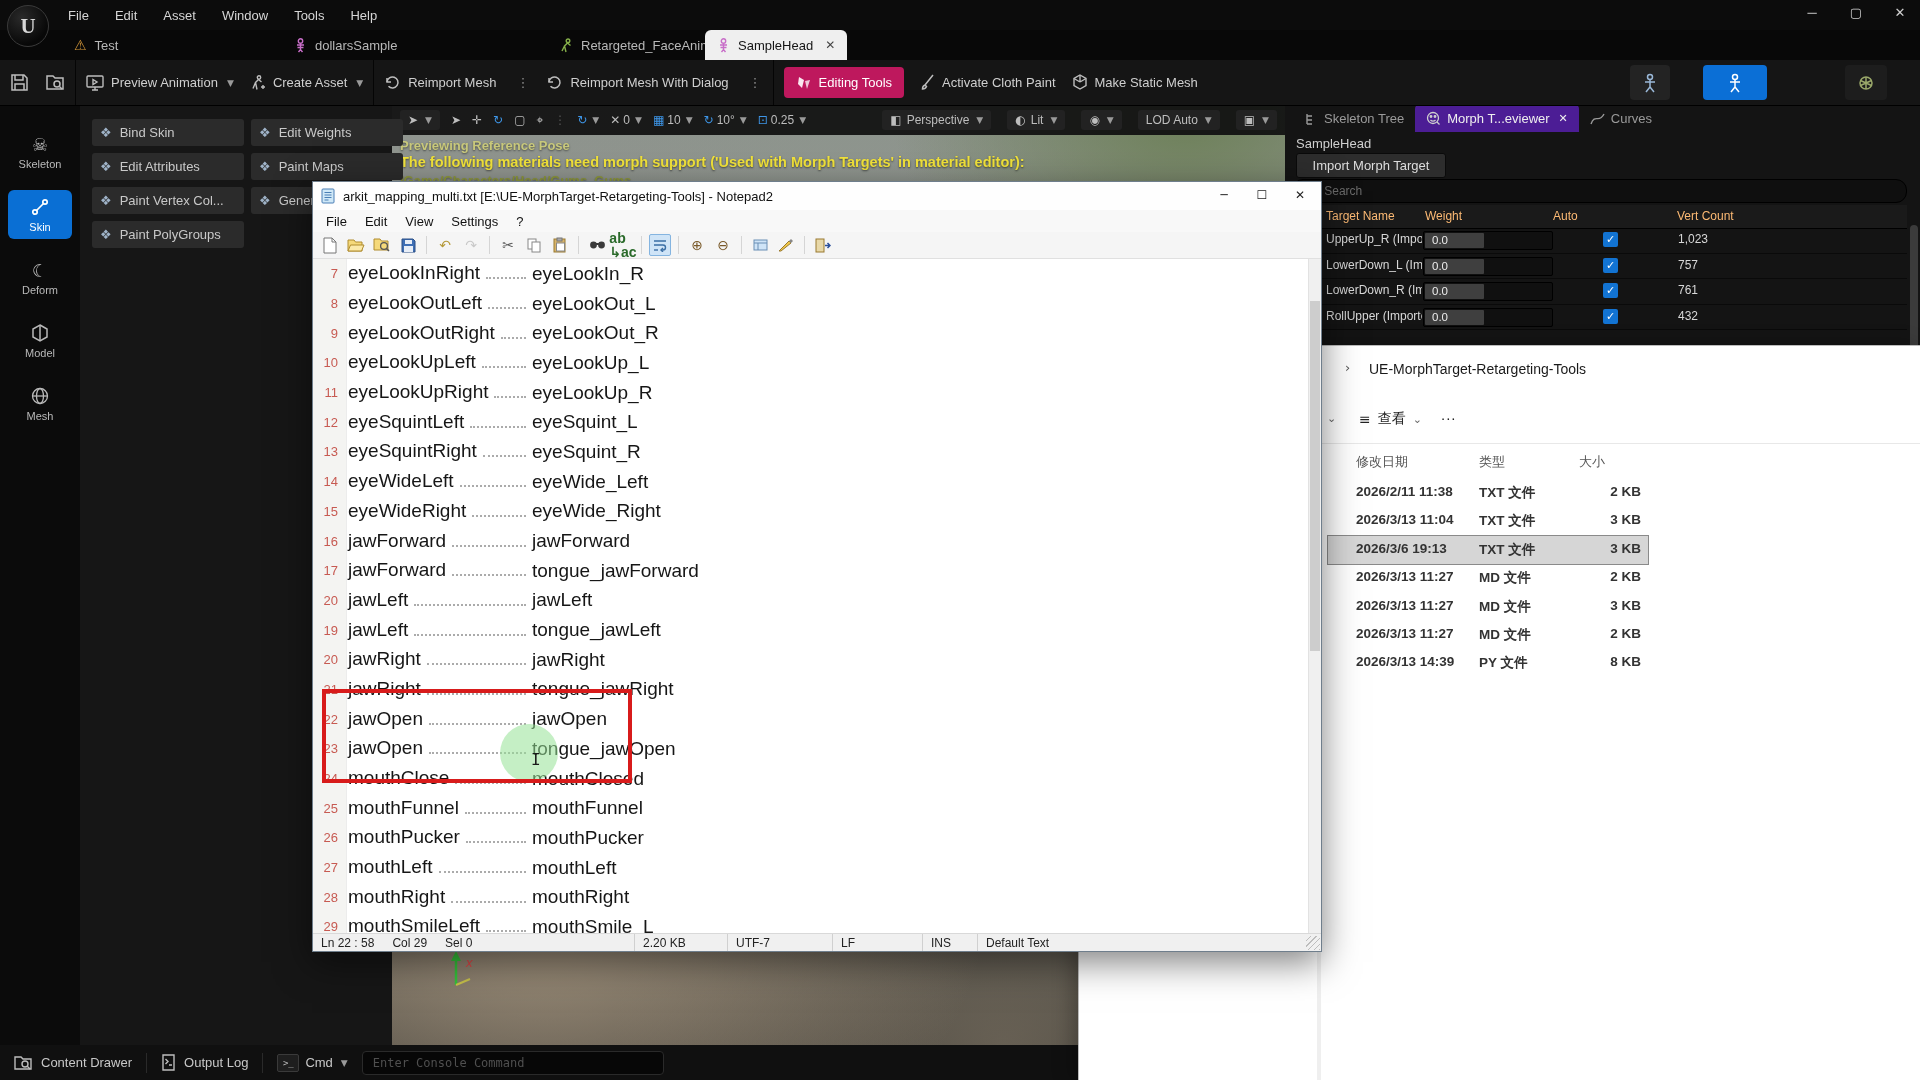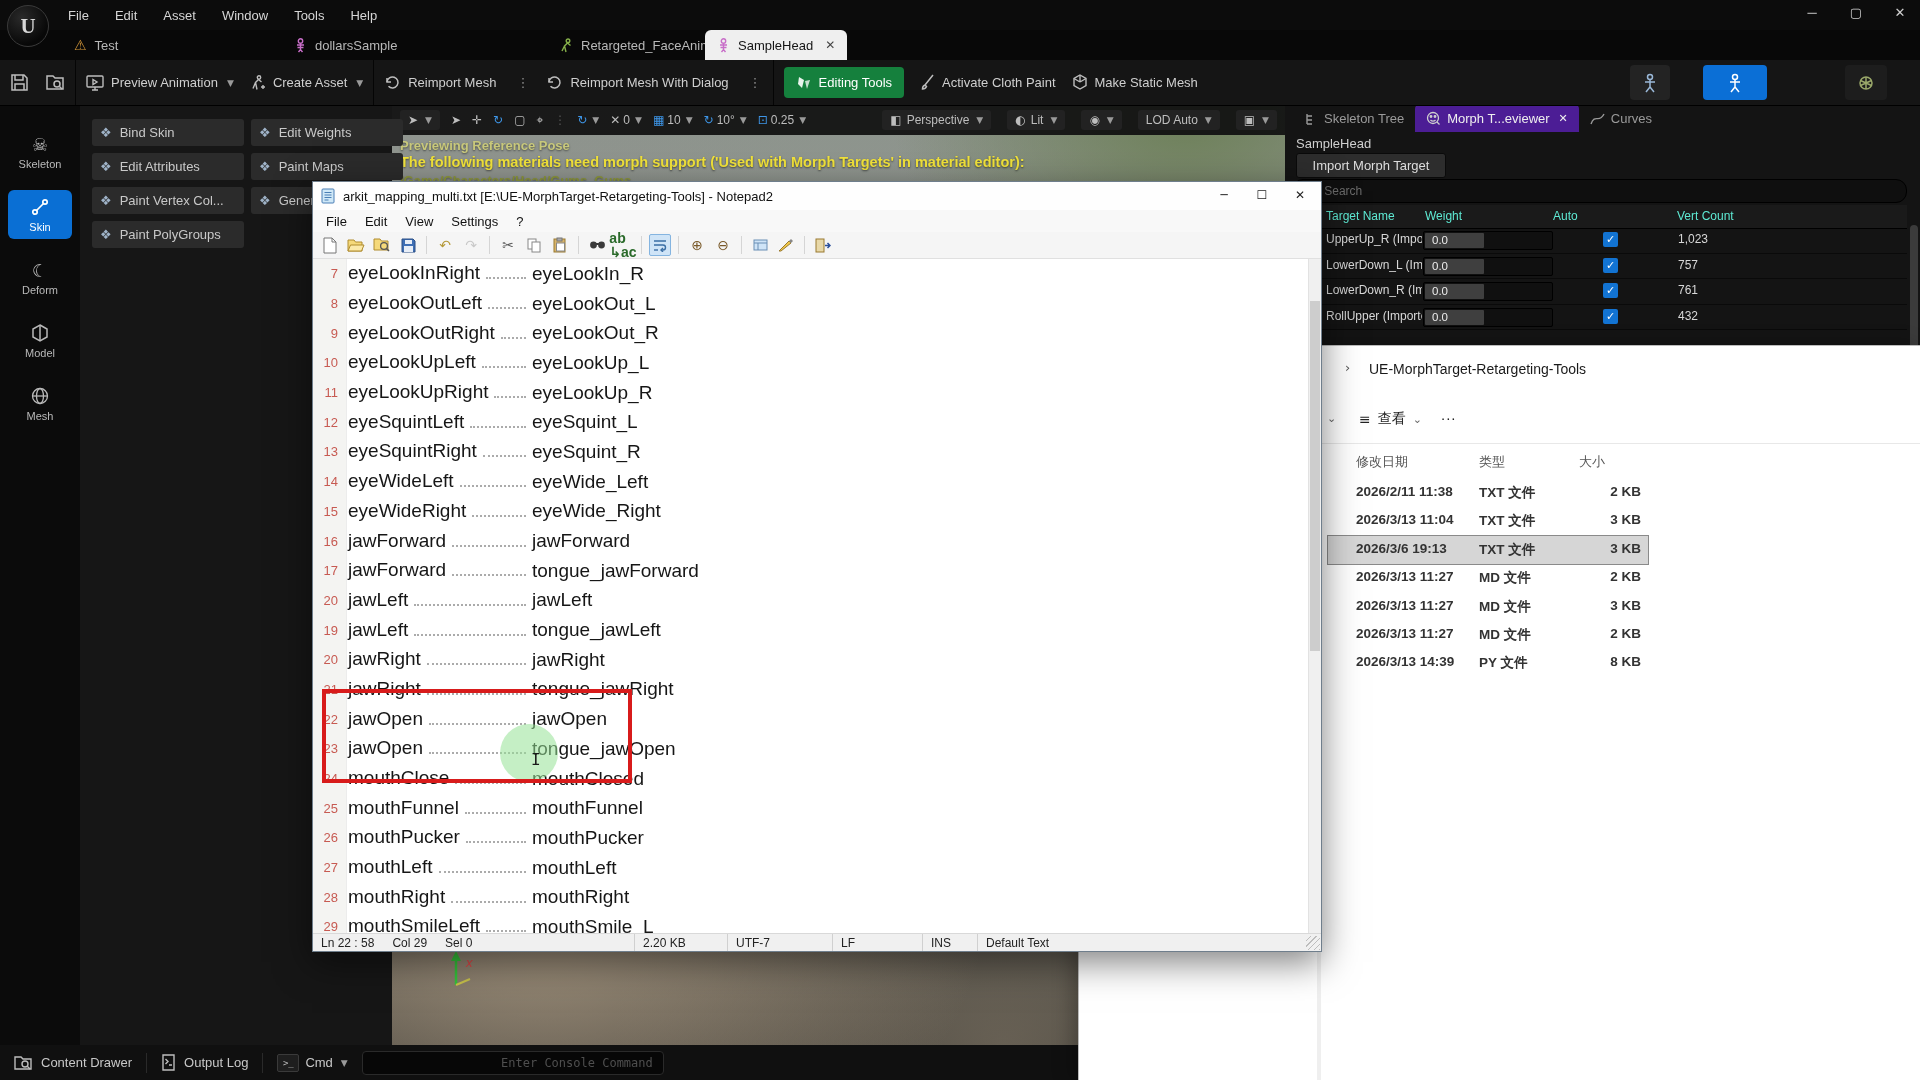--- a/index.html
+++ b/index.html
@@ -32,21 +32,21 @@
   .icon-warning{color:#d89a3a;font-size:14px;}
   .icon-skeleton-pink{color:#c86ec8;}
   .icon-anim-green{color:#86b04a;}
 
   #ue-toolbar{left:0;top:60px;width:1920px;height:45px;background:#151515;z-index:3;
               display:flex;align-items:center;border-bottom:1px solid #000;}
   .tb-group{display:flex;align-items:center;height:45px;padding:0 10px;border-right:1px solid #050505;gap:16px;}
   .tb-btn{display:flex;align-items:center;gap:7px;color:#cfcfcf;font-size:13px;white-space:nowrap;}
   .tb-caret{font-size:9px;color:#9a9a9a;margin-left:2px;}
   .tb-dots{color:#8a8a8a;font-size:13px;letter-spacing:1px;margin-left:4px;}
-  .tb-blue{background:#15803d;border-radius:4px;height:31px;padding:0 12px;color:#fff;}
+  .tb-blue{background:#be185d;border-radius:4px;height:31px;padding:0 12px;color:#fff;}
   .ue-ico{color:#b9b9b9;}
   #tb-right-1{left:1630px;top:65px;width:40px;height:35px;background:#232323;border-radius:4px;
               display:flex;align-items:center;justify-content:center;z-index:3;}
   #tb-right-2{left:1703px;top:65px;width:64px;height:35px;background:#0b6fd6;border-radius:4px;
               display:flex;align-items:center;justify-content:center;z-index:3;}
   #tb-right-3{left:1845px;top:65px;width:42px;height:35px;background:#1d1d1d;border-radius:4px;
               display:flex;align-items:center;justify-content:center;z-index:3;}
 
   
   #ue-sidebar{left:0;top:105px;width:80px;height:940px;background:#0b0b0b;z-index:1;
@@ -84,38 +84,38 @@
   #gizmo{position:absolute;left:44px;top:838px;}
   #gizmo .axis-x{position:absolute;left:30px;top:12px;color:#e04545;font-size:13px;font-style:italic;}
 
   
   #ue-bottombar{left:0;top:1045px;width:1920px;height:35px;background:#101010;z-index:1;
                 display:flex;align-items:center;color:#c8c8c8;font-size:13px;}
   .bb-item{display:flex;align-items:center;gap:8px;padding:0 14px;height:35px;white-space:nowrap;}
   .bb-sep{width:1px;height:20px;background:#2a2a2a;}
   #console-input{width:280px;height:22px;background:#070707;border:1px solid #2a2a2a;border-radius:4px;
                  display:flex;align-items:center;padding:0 10px;
-                 color:#4f4f4f;font-family:"DejaVu Sans Mono","Liberation Mono",monospace;font-size:12px;justify-content:flex-end;}
+                 color:#4f4f4f;font-family:"DejaVu Sans Mono","Liberation Mono",monospace;font-size:12px;}
   #cmd-chip{display:flex;align-items:center;gap:6px;}
   .term-ico{width:20px;height:16px;background:#1e1e1e;border:1px solid #3a3a3a;border-radius:2px;
             color:#bbb;font-size:9px;font-family:"DejaVu Sans Mono",monospace;display:flex;align-items:center;justify-content:center;}
 
   
   #rpanel{left:1285px;top:105px;width:635px;height:940px;background:#141414;z-index:2;}
   #rp-tabs{position:absolute;left:8px;top:0;height:27px;display:flex;}
   .rp-tab{display:flex;align-items:center;gap:6px;padding:0 11px;height:27px;color:#9a9a9a;font-size:13px;white-space:nowrap;}
   .rp-tab.active{background:#4c1d95;color:#efefef;border-radius:4px 4px 0 0;}
   .rp-close{font-size:11px;margin-left:3px;}
   #rp-asset{position:absolute;left:11px;top:31px;color:#cfcfcf;font-size:13px;}
   #rp-import{position:absolute;left:11px;top:48px;width:148px;height:23px;background:#2d2d2d;border:1px solid #0a0a0a;
              border-radius:3px;color:#ddd;font-size:13px;display:flex;align-items:center;justify-content:center;}
   #rp-search{position:absolute;left:7px;top:74px;right:13px;height:22px;background:#0f0f0f;border:1px solid #000;
              border-radius:11px;display:flex;align-items:center;padding:0 10px;color:#6b6b6b;font-size:12px;gap:6px;}
   #rp-header{position:absolute;left:0;top:100px;right:13px;height:23px;background:#1a1a1a;border-bottom:1px solid #000;}
-  .mh-col{position:absolute;top:4px;color:#5eead4;font-size:12px;}
+  .mh-col{position:absolute;top:4px;color:#fdba74;font-size:12px;}
   .mh-col:nth-of-type(1){left:41px;}
   .mh-col:nth-of-type(2){left:140px;}
   .mh-col:nth-of-type(3){left:268px;}
   .mh-col:nth-of-type(4){left:392px;}
   #rp-rows{position:absolute;left:0;top:123px;right:13px;}
   .mr-row{position:relative;height:24.5px;border-bottom:1px solid #0a0a0a;}
   .mr-name{position:absolute;left:41px;top:4px;width:96px;color:#d8d8d8;font-size:12px;white-space:nowrap;overflow:hidden;}
   .mr-weight{position:absolute;left:138px;top:3px;width:128px;height:17px;background:#101010;border:1px solid #000;border-radius:2px;}
   .mr-fill{position:absolute;left:1px;top:1px;bottom:1px;width:46%;background:#3f3f3f;border-radius:1px;}
   .mr-wval{position:absolute;left:8px;top:2px;color:#ececec;font-size:11.5px;}

